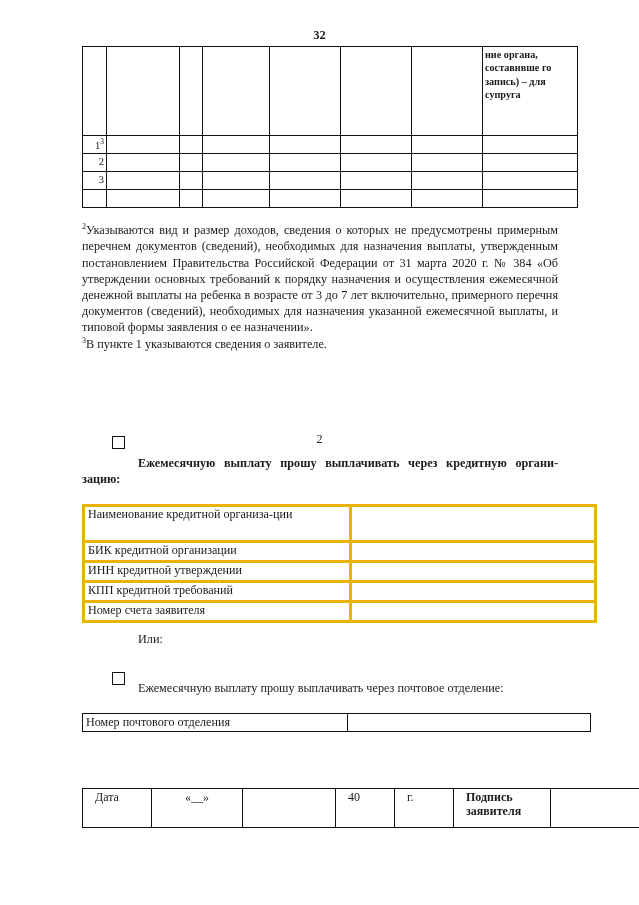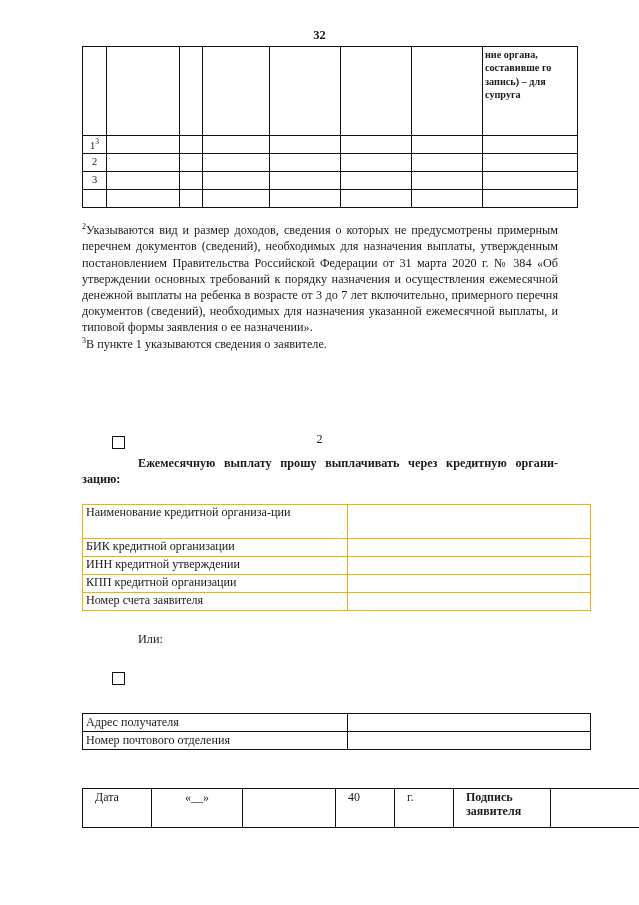--- a/index.html
+++ b/index.html
@@ -42,21 +42,21 @@
   }
   .top-table td {
     border: 1px solid #111;
     vertical-align: top;
     font-size: 10.5px;
     line-height: 1.25;
     padding: 1px 2px;
   }
   .tt-head td { height: 86px; }
   .tt-row td { height: 15px; }
-  .col-num { width: 19px; text-align: center; font-size: 10px; }
+  .col-num { width: 19px; text-align: right; font-size: 10px; }
   .col-a { width: 68px; }
   .col-b { width: 18px; }
   .col-c { width: 62px; }
   .col-d { width: 66px; }
   .col-e { width: 66px; }
   .col-f { width: 66px; }
   .col-g { width: 90px; }
   .cell-text {
     font-size: 10.2px;
     line-height: 1.22;
@@ -112,21 +112,21 @@
 
   .bank-table {
     position: absolute;
     left: 82px;
     top: 504px;
     width: 494px;
     border-collapse: collapse;
     table-layout: fixed;
   }
   .bank-table td {
-    border: 1px solid #eab308;
+    border: 3px solid #eab308;
     font-size: 12.1px;
     height: 17px;
     padding: 0 3px;
     vertical-align: top;
   }
   .bank-table .lbl { width: 258px; }
   .bank-table .val { width: 236px; }
   .bank-table td.tall { height: 33px; vertical-align: top; }
 
   .or-label {
@@ -273,40 +273,39 @@
     </tr>
     <tr>
       <td class="lbl">БИК кредитной организации</td>
       <td class="val"></td>
     </tr>
     <tr>
       <td class="lbl">ИНН кредитной утверждении</td>
       <td class="val"></td>
     </tr>
     <tr>
-      <td class="lbl">КПП кредитной организации</td>
+      <td class="lbl">КПП кредитной требований</td>
       <td class="val"></td>
     </tr>
     <tr>
       <td class="lbl">Номер счета заявителя</td>
       <td class="val"></td>
     </tr>
   </tbody>
     </table>
 
   <div class="or-label">Или:</div>
 
   <div class="checkbox cb2"></div>
+  <div class="para-post">
+    <span class="ind"></span><span>Ежемесячную выплату прошу выплачивать через почтовое отделение:</span>
+  </div>
 
   <table class="post-table">
     <tbody>
-        <tr>
-      <td class="lbl">Адрес получателя</td>
-      <td class="val"></td>
-    </tr>
     <tr>
       <td class="lbl">Номер почтового отделения</td>
       <td class="val"></td>
     </tr>
   </tbody>
     </table>
 
   <table class="date-table">
     <tbody>
         <tr>

